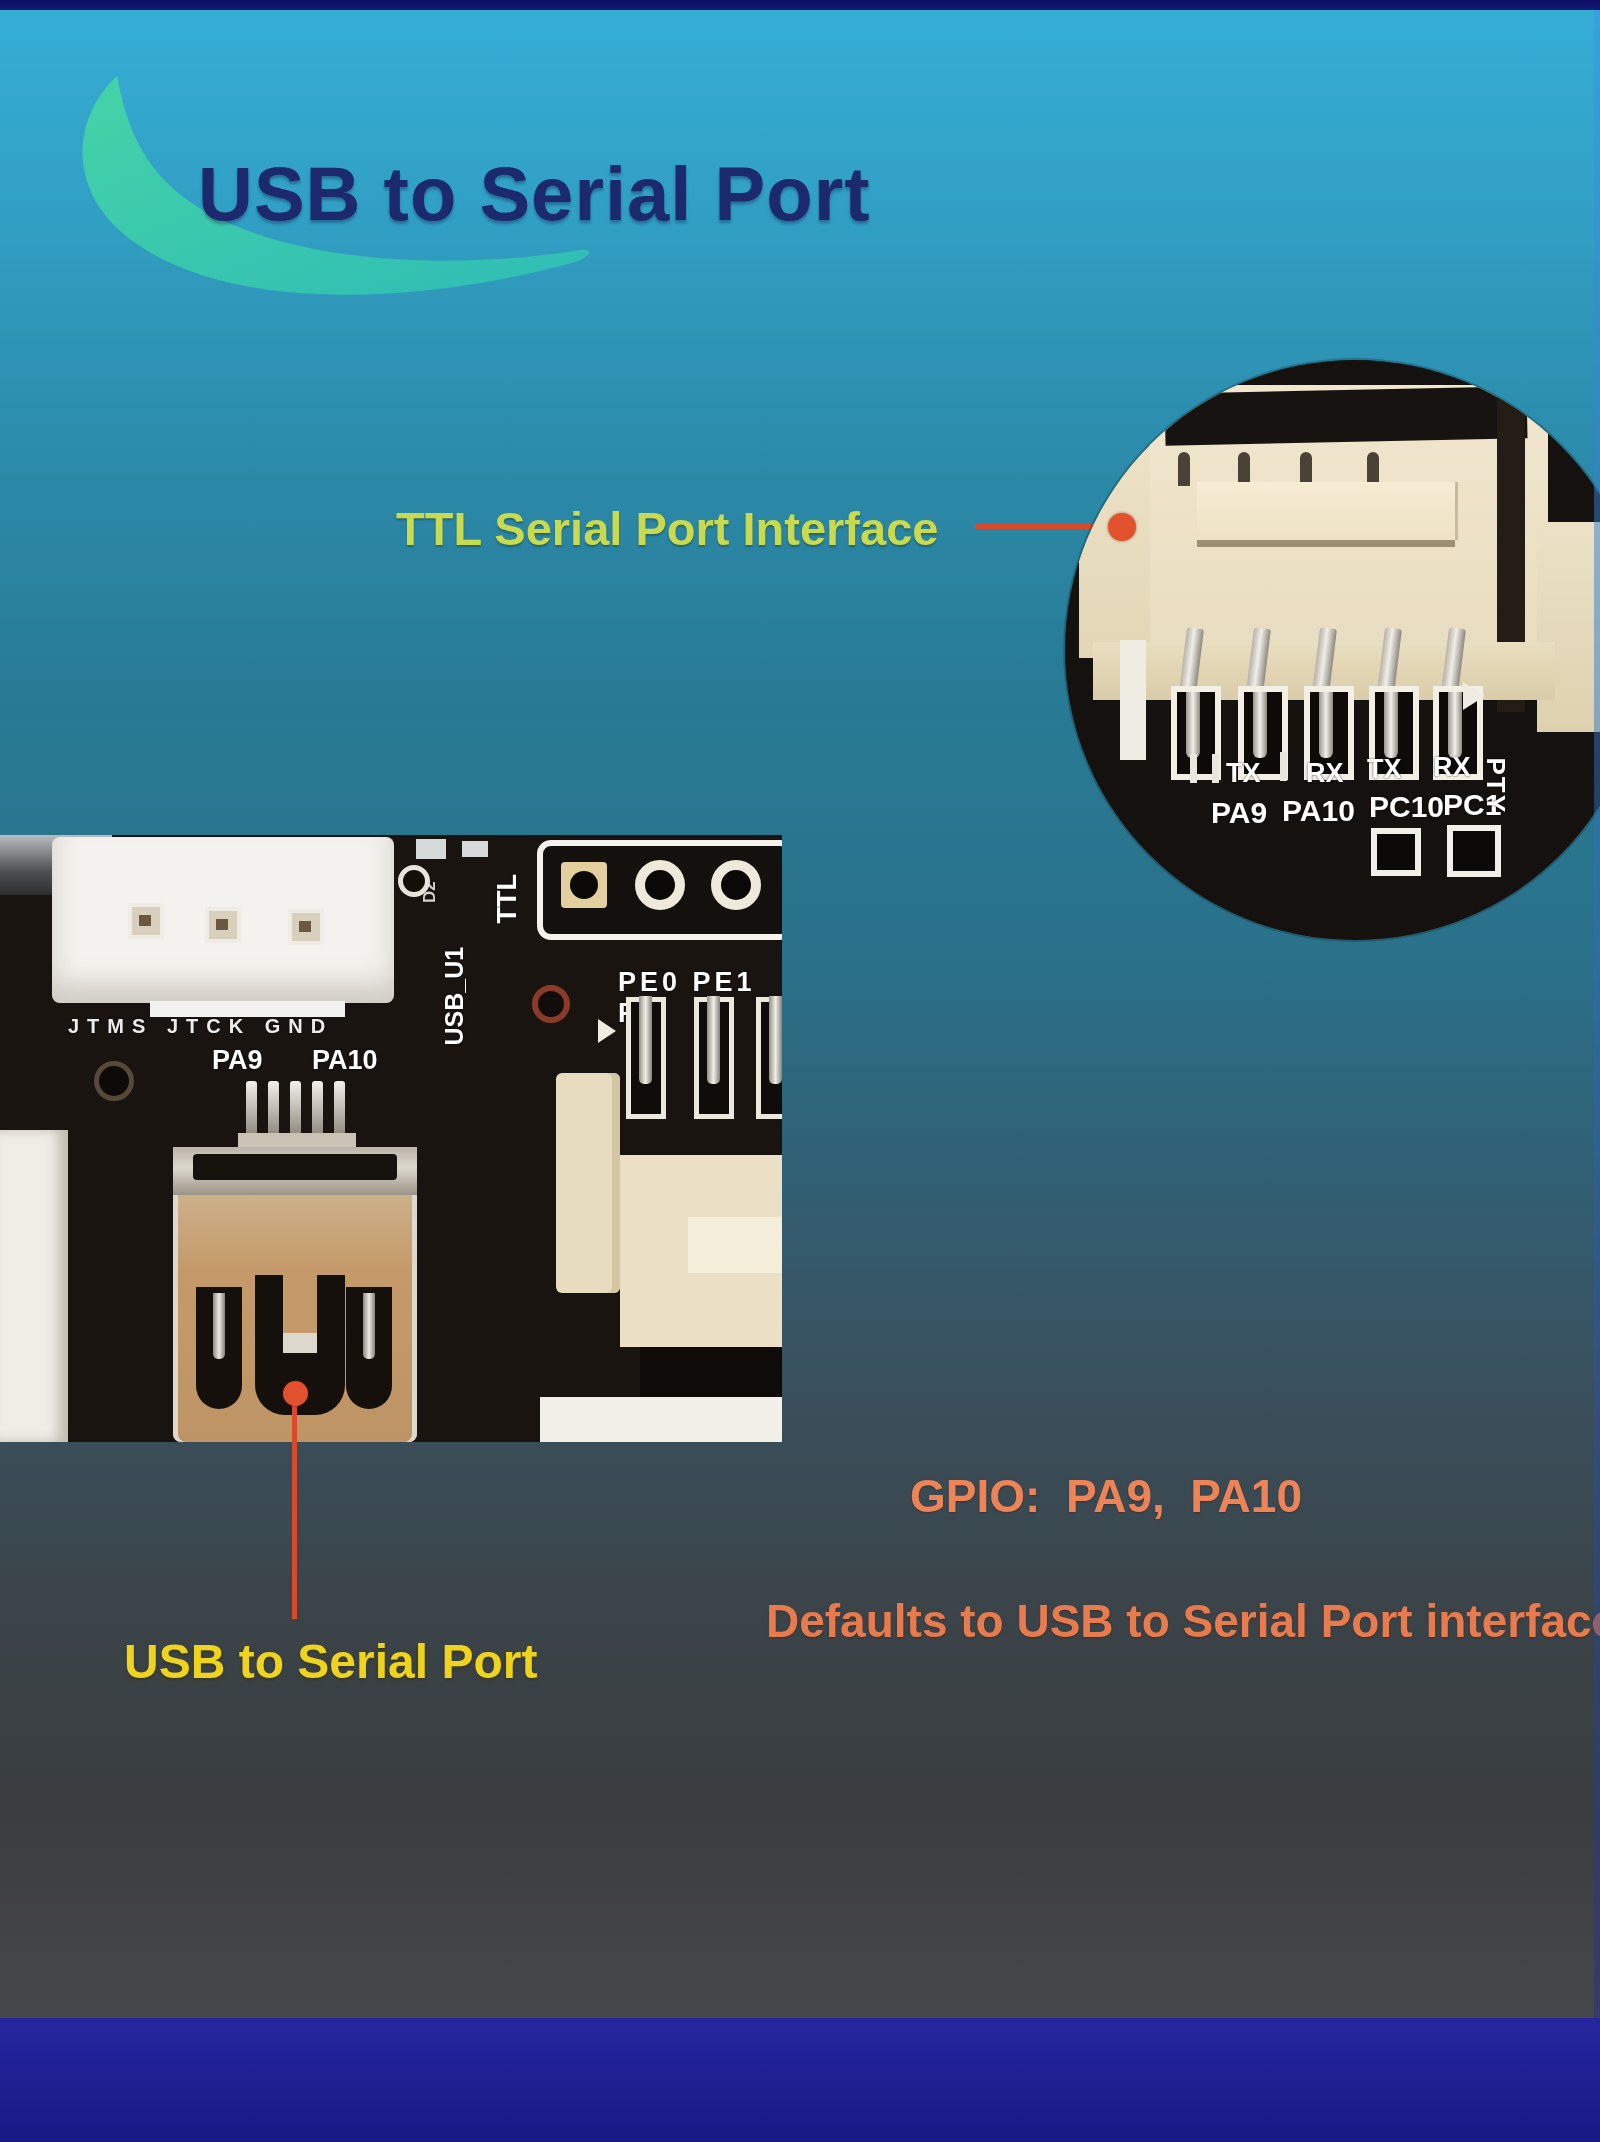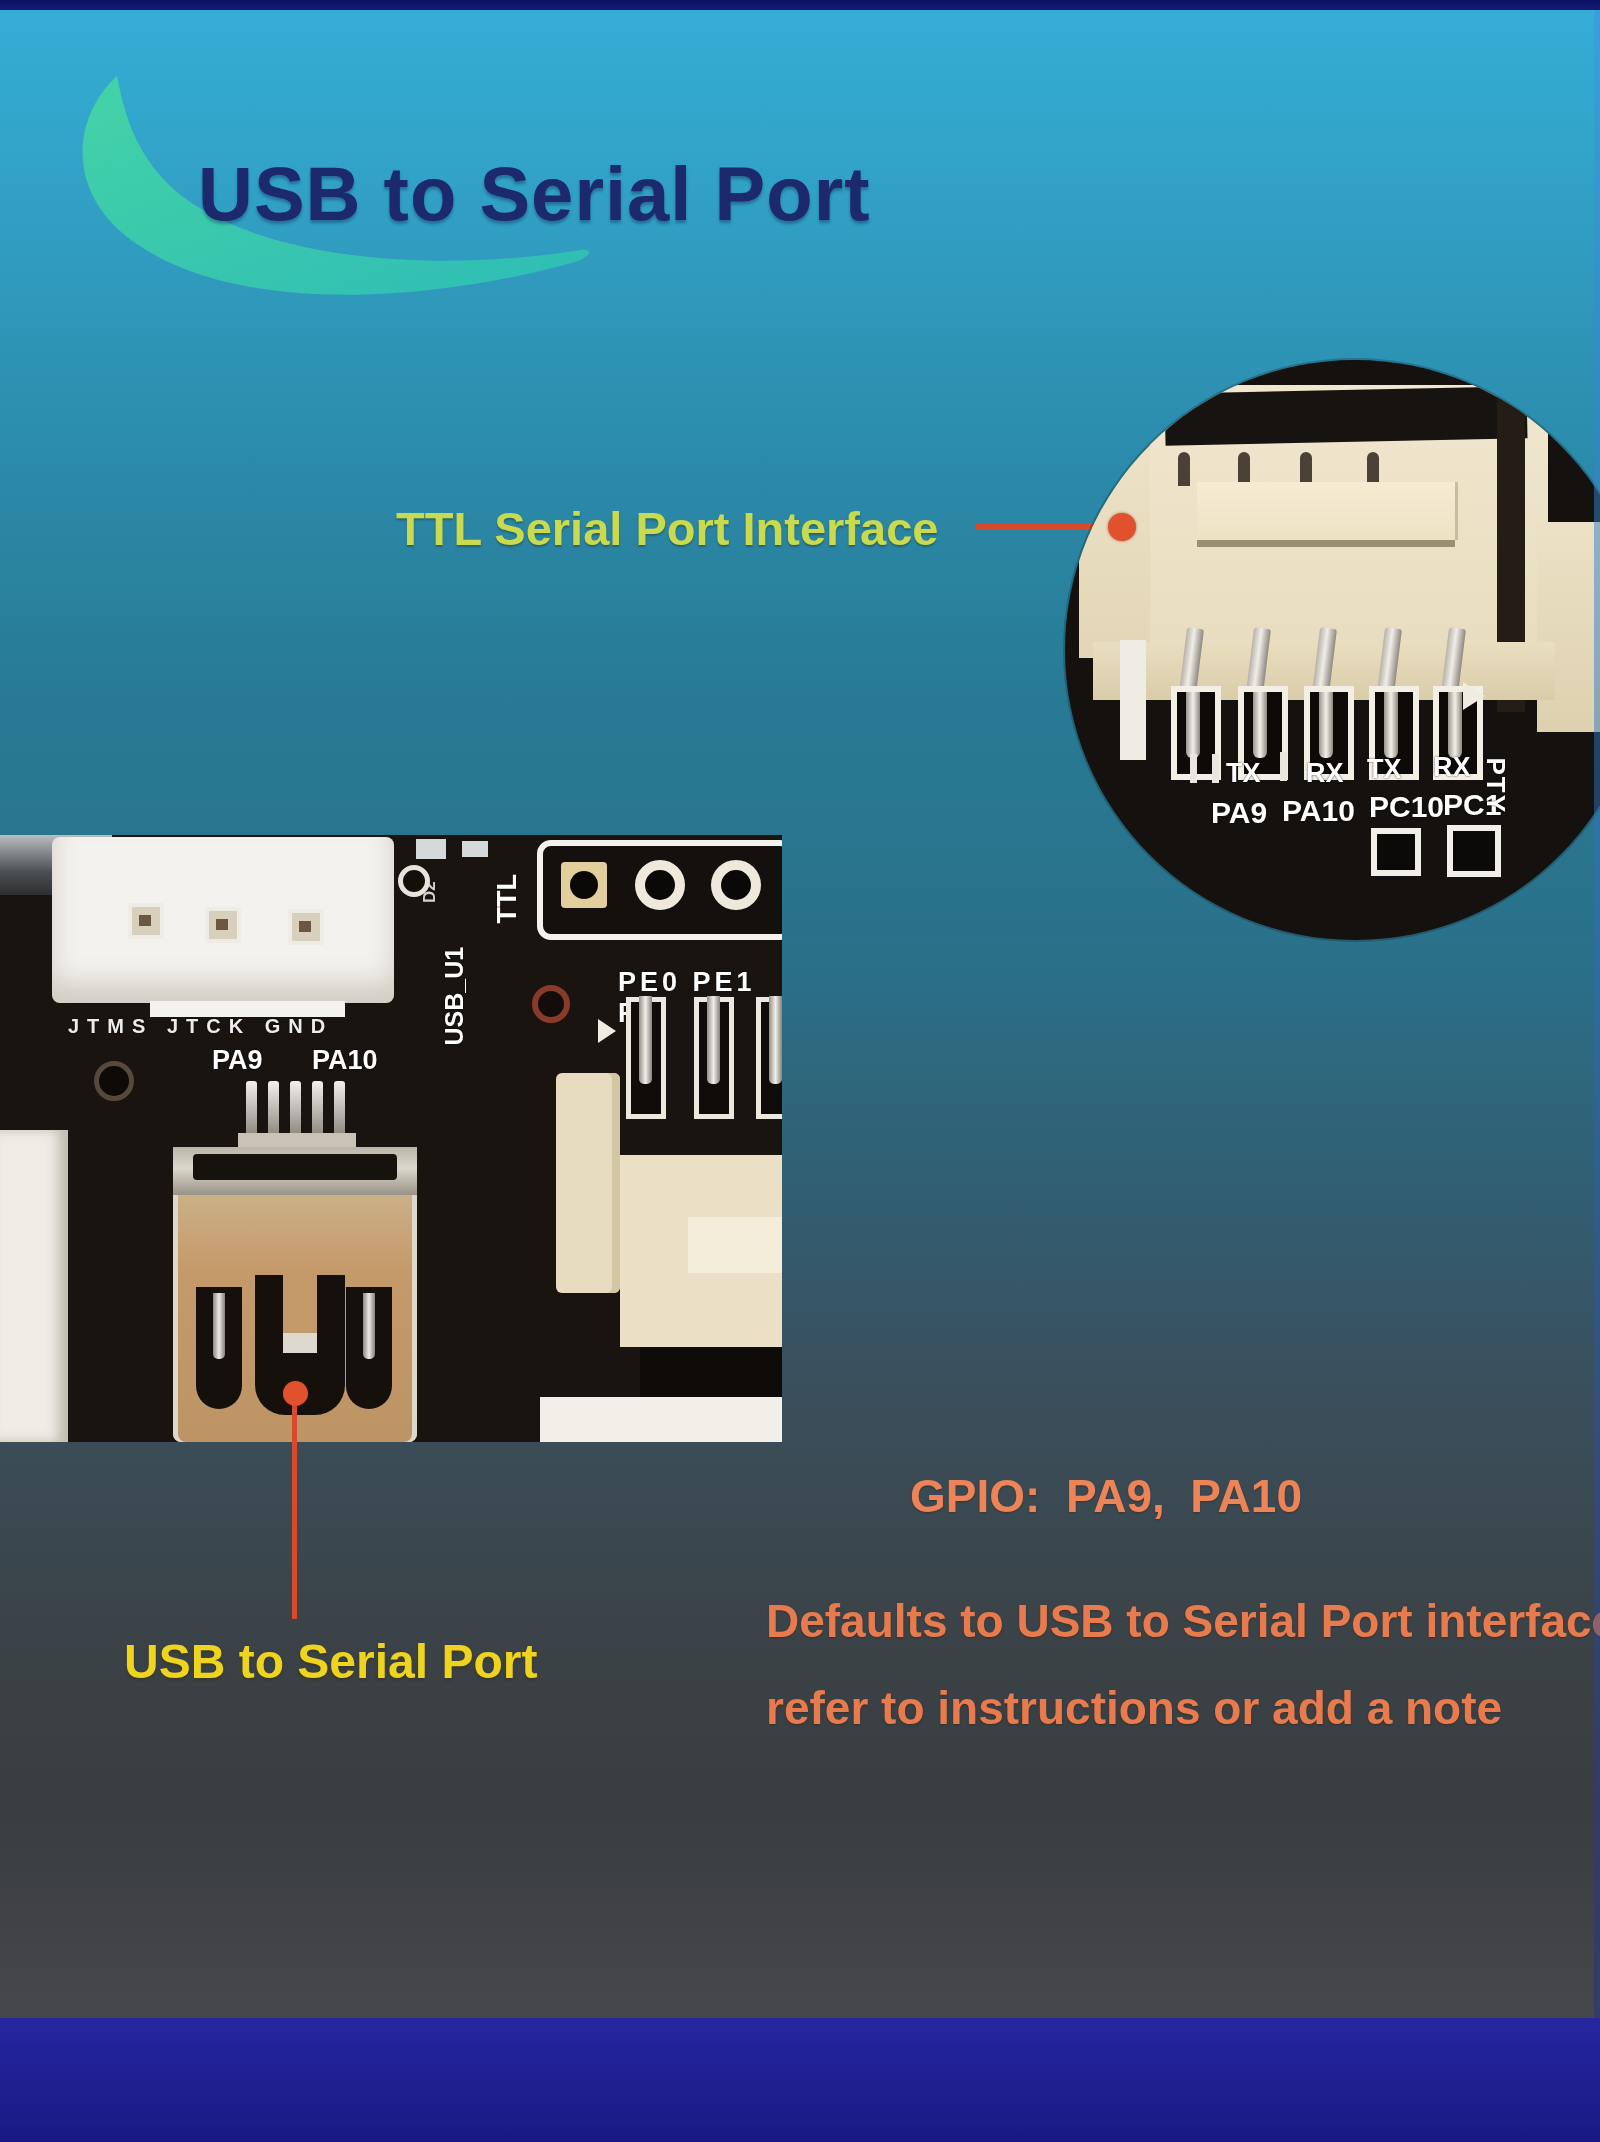--- a/index.html
+++ b/index.html
@@ -288,18 +288,17 @@
     <div class="abs b-bot"></div>
   </div>
 
   <div class="abs usb-line"></div>
   <div class="abs dot usb-dot"></div>
   <div class="abs usb-label">USB to Serial Port</div>
 
   <div class="abs gpio">GPIO:  PA9,  PA10</div>
   <div class="abs note">
     <div>Defaults to USB to Serial Port interface</div>
-    <div>refer to instructions or add a note</div>
   </div>
 
   <div class="abs edgestrip"></div>
   <div class="abs footerbar"></div>
 </div>
 
 </body></html>

